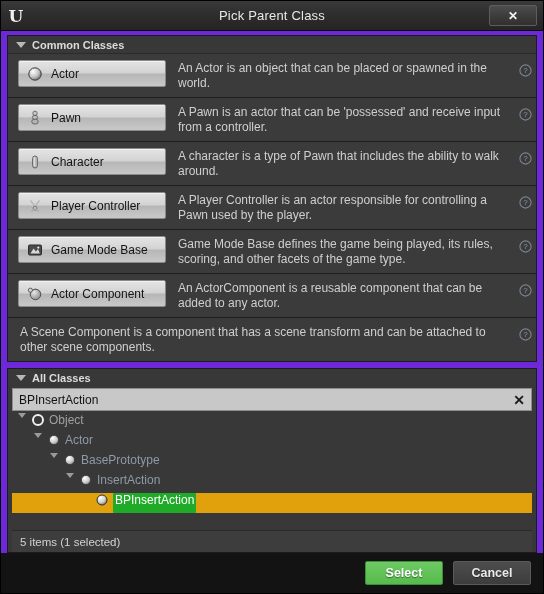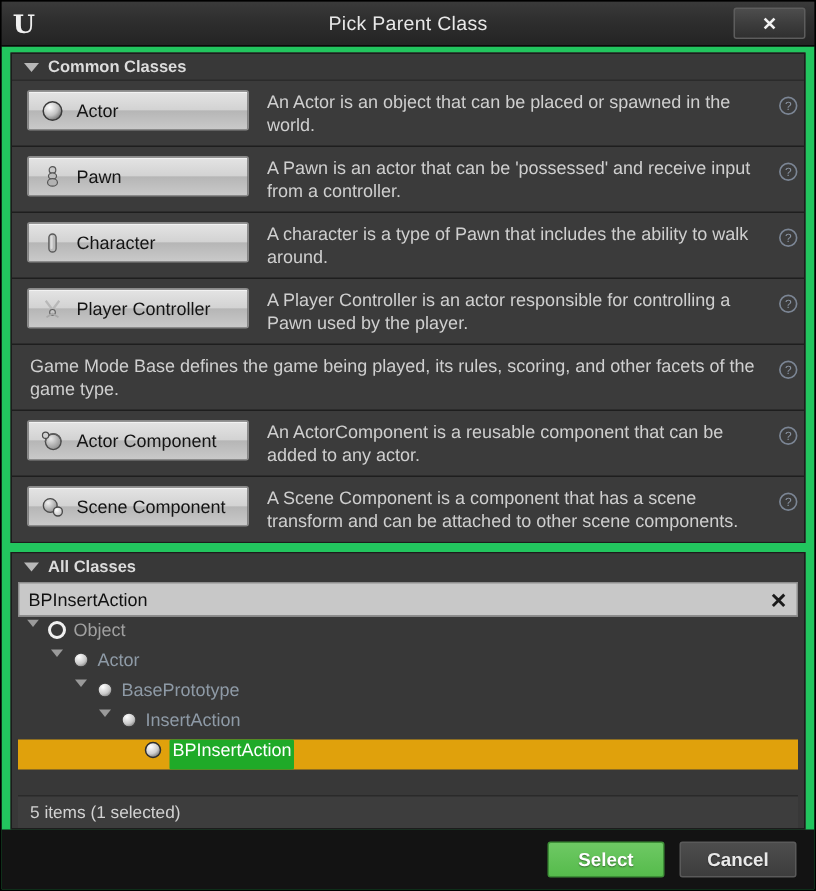--- a/index.html
+++ b/index.html
@@ -76,21 +76,21 @@
     font-weight: bold;
     line-height: 1;
     cursor: pointer;
   }
 
   
   .dialog-body {
     flex: 1 1 auto;
     display: flex;
     flex-direction: column;
-    background: #22c55e;
+    background: #6d28d9;
     padding: 0;
     min-height: 0;
   }
 
   
   .panel {
     margin: 4px 6px 0 6px;
     background: #383838;
     border: 1px solid #1c1c1c;
     display: flex;
@@ -429,20 +429,30 @@
             </div>
             <div class="class-desc">A Player Controller is an actor responsible for controlling a Pawn used by the player.</div>
             <div class="help-icon">
               <svg width="13" height="13" viewBox="0 0 13 13">
          <circle cx="6.5" cy="6.5" r="5.6" fill="none" stroke="#7b8594" stroke-width="1.1"></circle>
          <text x="6.5" y="9.4" font-family="'Liberation Sans', sans-serif" font-size="8" fill="#8b95a4" text-anchor="middle">?</text>
        </svg>
             </div>
           </div>
           <div class="class-row">
+            <div class="class-btn">
+              <span class="class-icon">
+                <svg width="16" height="16" viewBox="0 0 16 16">
+         <rect x="1.5" y="3" width="13" height="10" rx="1.2" fill="#4a4a4a" stroke="#2a2a2a" stroke-width="1"></rect>
+         <path d="M3.5 11.5 L6.5 6.5 L9 9.5 L11 7 L12.8 11.5 Z" fill="#d8d8d8"></path>
+         <circle cx="11.3" cy="5.6" r="1.1" fill="#e8e8e8"></circle>
+       </svg>
+              </span>
+              <span class="class-btn-label">Game Mode Base</span>
+            </div>
             <div class="class-desc">Game Mode Base defines the game being played, its rules, scoring, and other facets of the game type.</div>
             <div class="help-icon">
               <svg width="13" height="13" viewBox="0 0 13 13">
          <circle cx="6.5" cy="6.5" r="5.6" fill="none" stroke="#7b8594" stroke-width="1.1"></circle>
          <text x="6.5" y="9.4" font-family="'Liberation Sans', sans-serif" font-size="8" fill="#8b95a4" text-anchor="middle">?</text>
        </svg>
             </div>
           </div>
           <div class="class-row">
             <div class="class-btn">
@@ -463,39 +473,20 @@
             </div>
             <div class="class-desc">An ActorComponent is a reusable component that can be added to any actor.</div>
             <div class="help-icon">
               <svg width="13" height="13" viewBox="0 0 13 13">
          <circle cx="6.5" cy="6.5" r="5.6" fill="none" stroke="#7b8594" stroke-width="1.1"></circle>
          <text x="6.5" y="9.4" font-family="'Liberation Sans', sans-serif" font-size="8" fill="#8b95a4" text-anchor="middle">?</text>
        </svg>
             </div>
           </div>
           <div class="class-row">
-            <div class="class-btn">
-              <span class="class-icon">
-                <svg width="16" height="16" viewBox="0 0 16 16">
-         <defs>
-                    <radialGradient id="g3" cx="35%" cy="30%" r="75%">
-           <stop offset="0%" stop-color="#f2f2f2"></stop>
-                      <stop offset="100%" stop-color="#909090"></stop>
-                    </radialGradient>
-           <radialGradient id="g4" cx="35%" cy="30%" r="75%">
-           <stop offset="0%" stop-color="#ffffff"></stop>
-                      <stop offset="100%" stop-color="#bfbfbf"></stop>
-                    </radialGradient>
-                  </defs>
-         <circle cx="6.5" cy="7" r="4.6" fill="url(#g3)" stroke="#4a4a4a" stroke-width=".9"></circle>
-         <circle cx="11.6" cy="11" r="3" fill="url(#g4)" stroke="#4a4a4a" stroke-width=".9"></circle>
-       </svg>
-              </span>
-              <span class="class-btn-label">Scene Component</span>
-            </div>
             <div class="class-desc">A Scene Component is a component that has a scene transform and can be attached to other scene components.</div>
             <div class="help-icon">
               <svg width="13" height="13" viewBox="0 0 13 13">
          <circle cx="6.5" cy="6.5" r="5.6" fill="none" stroke="#7b8594" stroke-width="1.1"></circle>
          <text x="6.5" y="9.4" font-family="'Liberation Sans', sans-serif" font-size="8" fill="#8b95a4" text-anchor="middle">?</text>
        </svg>
             </div>
           </div>
         </div>
     </div>

